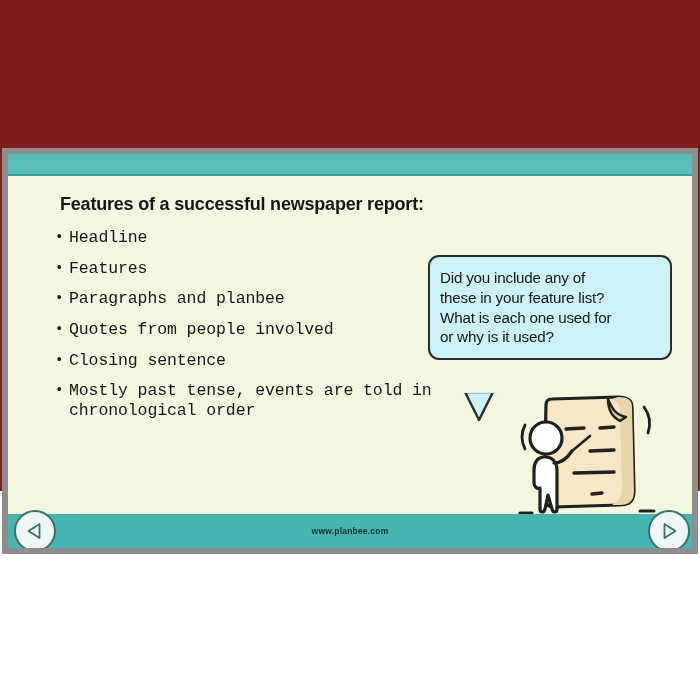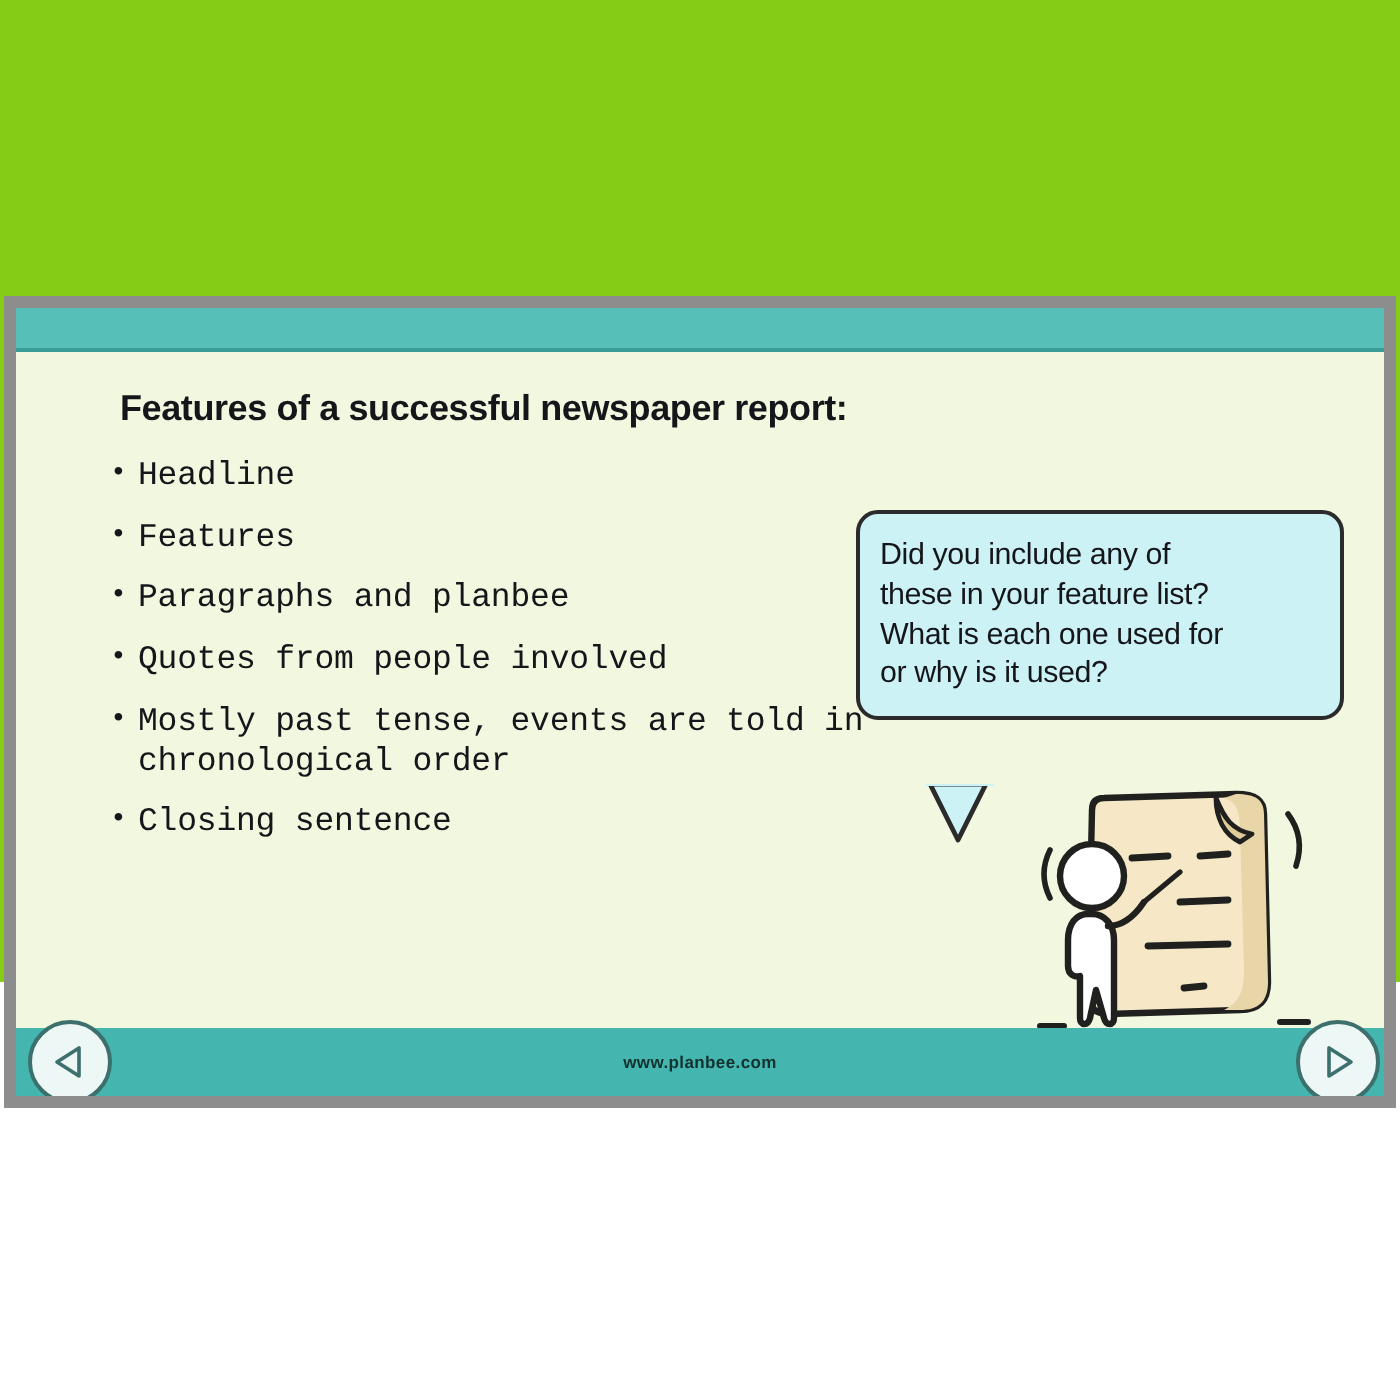--- a/index.html
+++ b/index.html
@@ -9,21 +9,21 @@
     width: 700px;
     height: 700px;
     overflow: hidden;
     font-family: "Liberation Sans", sans-serif;
   }
 
   #stage {
     position: relative;
     width: 700px;
     height: 491px;
-    background: #84cc16;
+    background: #7f1d1d;
   }
 
   
   .slide-frame {
     position: absolute;
     left: 2px;
     top: 148px;
     width: 696px;
     height: 406px;
     background: #8d8d8d;
@@ -195,22 +195,22 @@
 
       <div class="content">
 
         <div class="slide-title">Features of a successful newspaper report:</div>
 
         <ul class="bullet-list">
           <li class="bullet-item">Headline</li>
           <li class="bullet-item">Features</li>
           <li class="bullet-item">Paragraphs and planbee</li>
           <li class="bullet-item">Quotes from people involved</li>
+          <li class="bullet-item">Closing sentence</li>
           <li class="bullet-item">Mostly past tense, events are told in chronological order</li>
-          <li class="bullet-item">Closing sentence</li>
         </ul>
 
         <div class="speech-bubble">
           <div class="speech-text">Did you include any of
 these in your feature list?
 What is each one used for
 or why is it used?</div>
         </div>
 
         <div class="bubble-tail">

